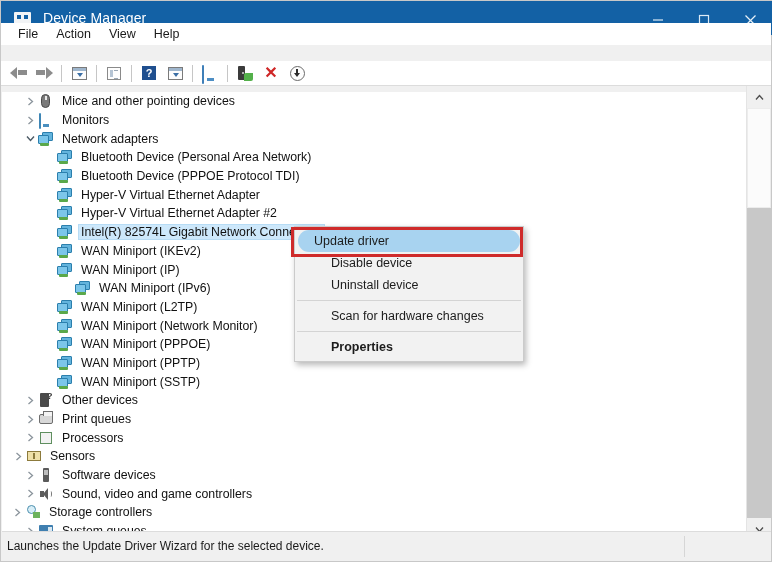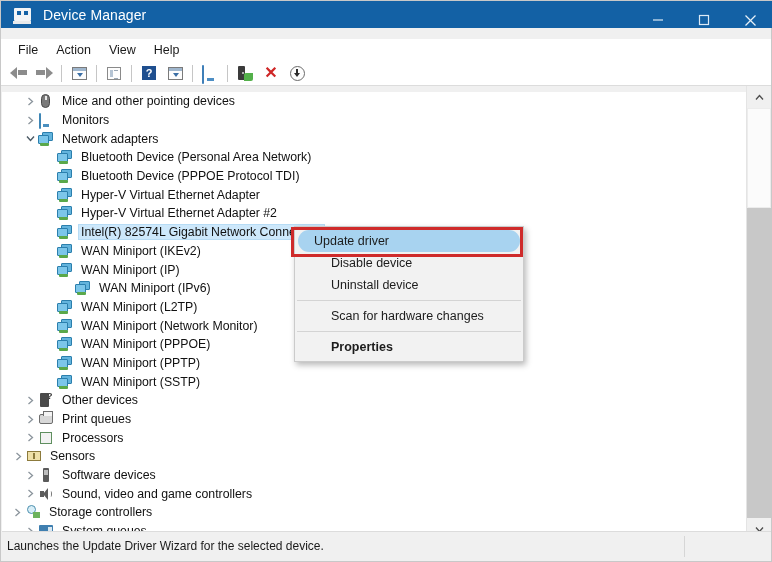--- a/index.html
+++ b/index.html
@@ -12,21 +12,21 @@
   #app {
     position: relative;
     width: 772px; height: 562px;
     background: #f0f0f0;
     border: 1px solid #c8c8c8;
   }
 
   
   .titlebar {
     position: absolute; left: 0; top: 0;
-    width: 772px; height: 27px;
+    width: 772px; height: 34px;
     background: #1361a5;
     display: flex; align-items: center;
   }
   .title-icon {
     margin-left: 10px; width: 22px; height: 22px;
     position: relative;
     display: flex; align-items: center; justify-content: center;
   }
   .title-icon .chip {
     width: 17px; height: 13px;
@@ -58,21 +58,21 @@
   }
   .win-btn {
     width: 46px; height: 38px;
     display: flex; align-items: center; justify-content: center;
     color: #e7f0f8;
   }
   .win-btn svg { display: block; }
 
   
   .menubar {
-    position: absolute; left: 0; top: 38px;
+    position: absolute; left: 0; top: 22px;
     width: 770px; height: 22px;
     background: #ffffff;
     display: flex; align-items: center;
     padding-left: 8px;
     border-bottom: 1px solid #ffffff;
   }
   .menu-item {
     font-size: 12.5px; color: #1a1a1a;
     padding: 2px 9px;
     white-space: nowrap;

